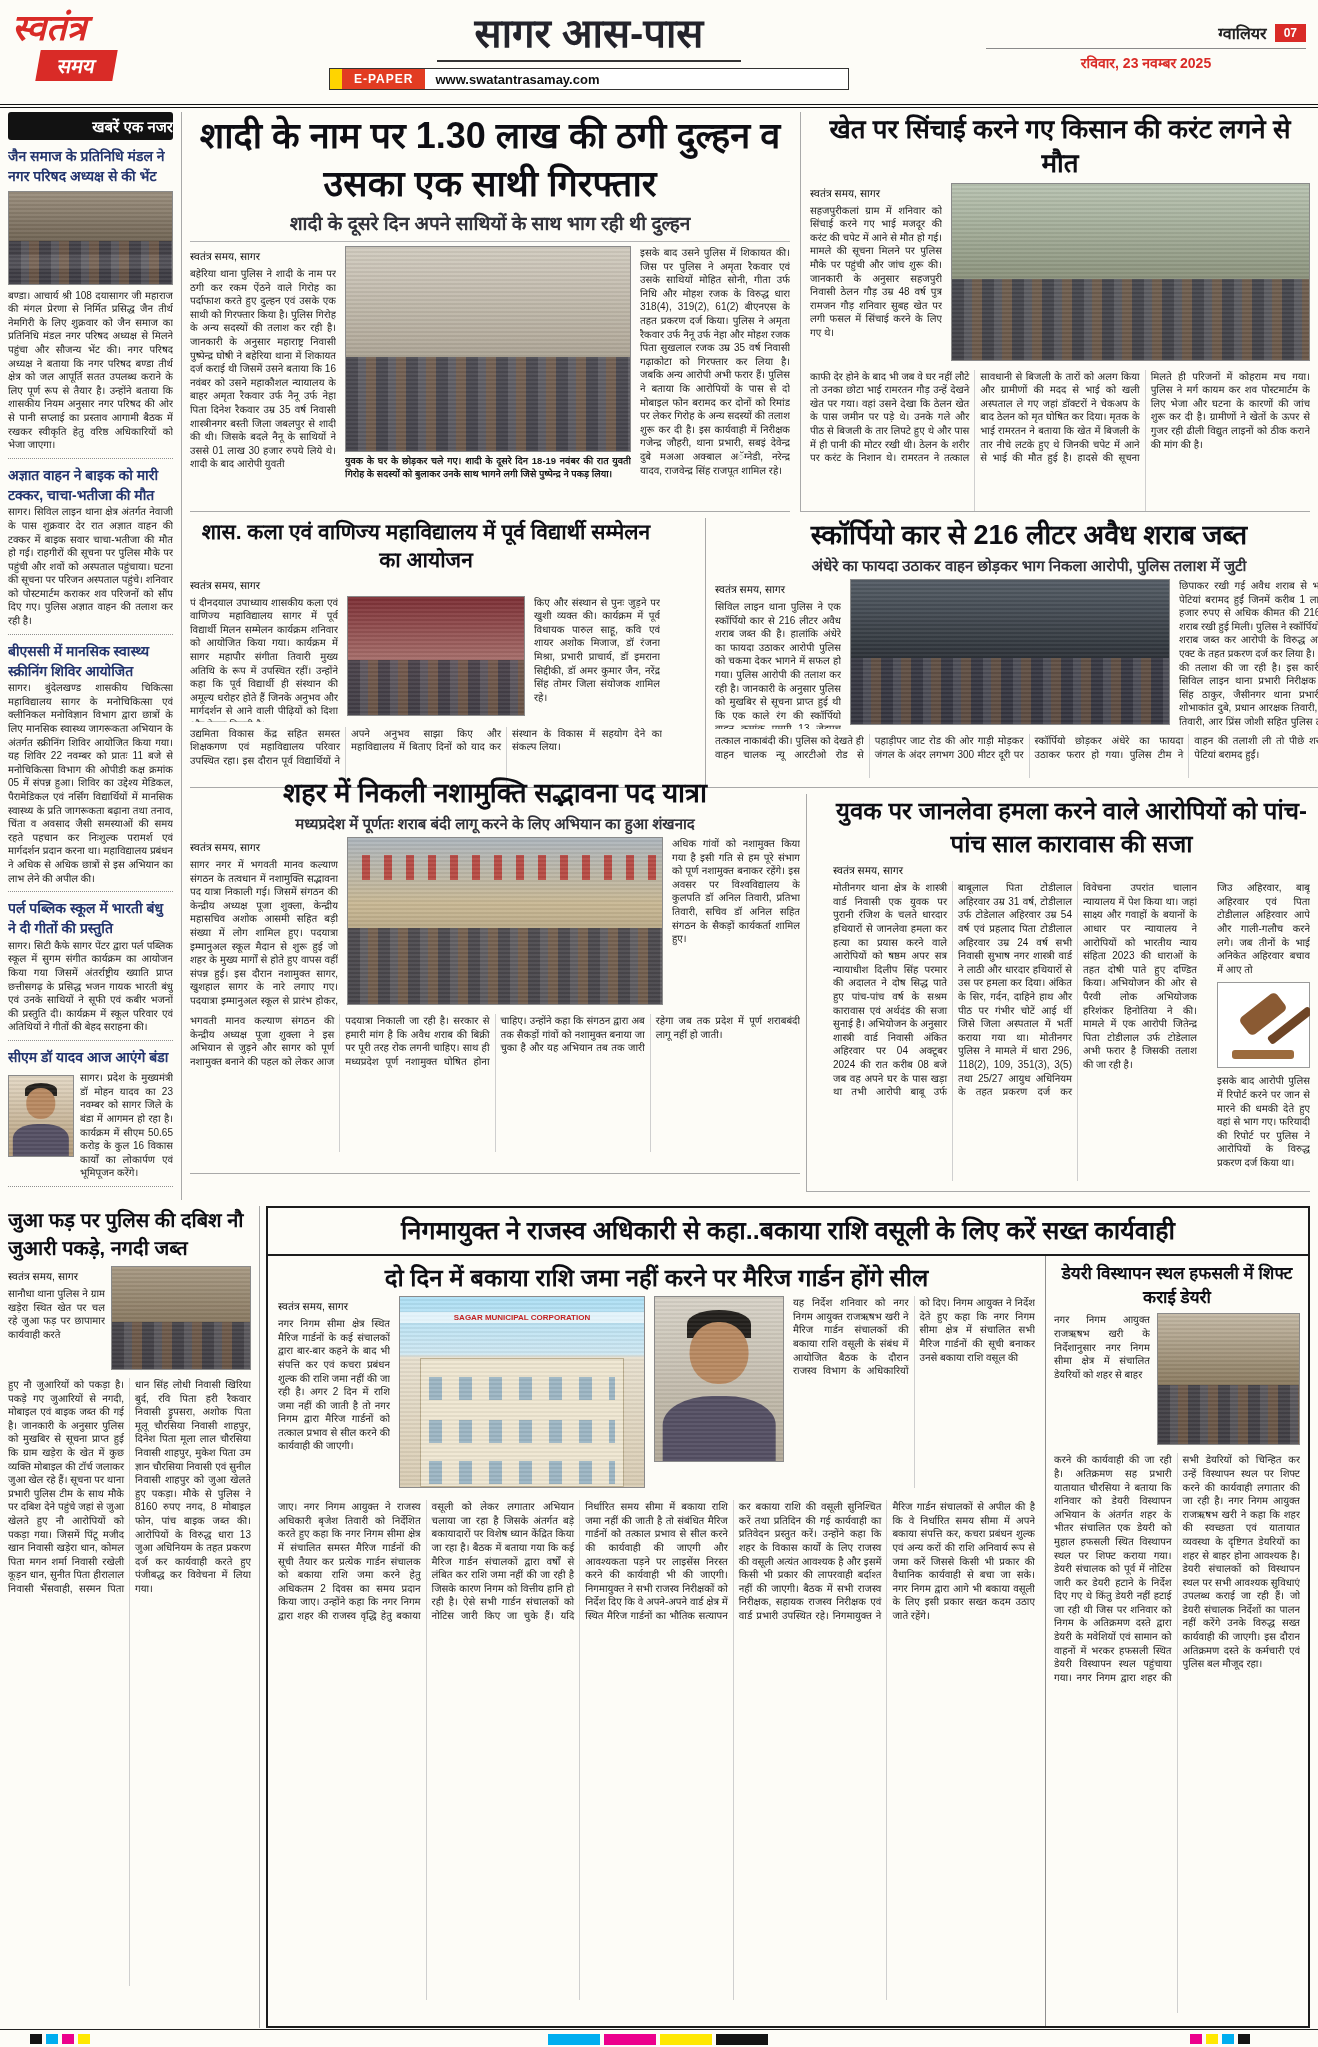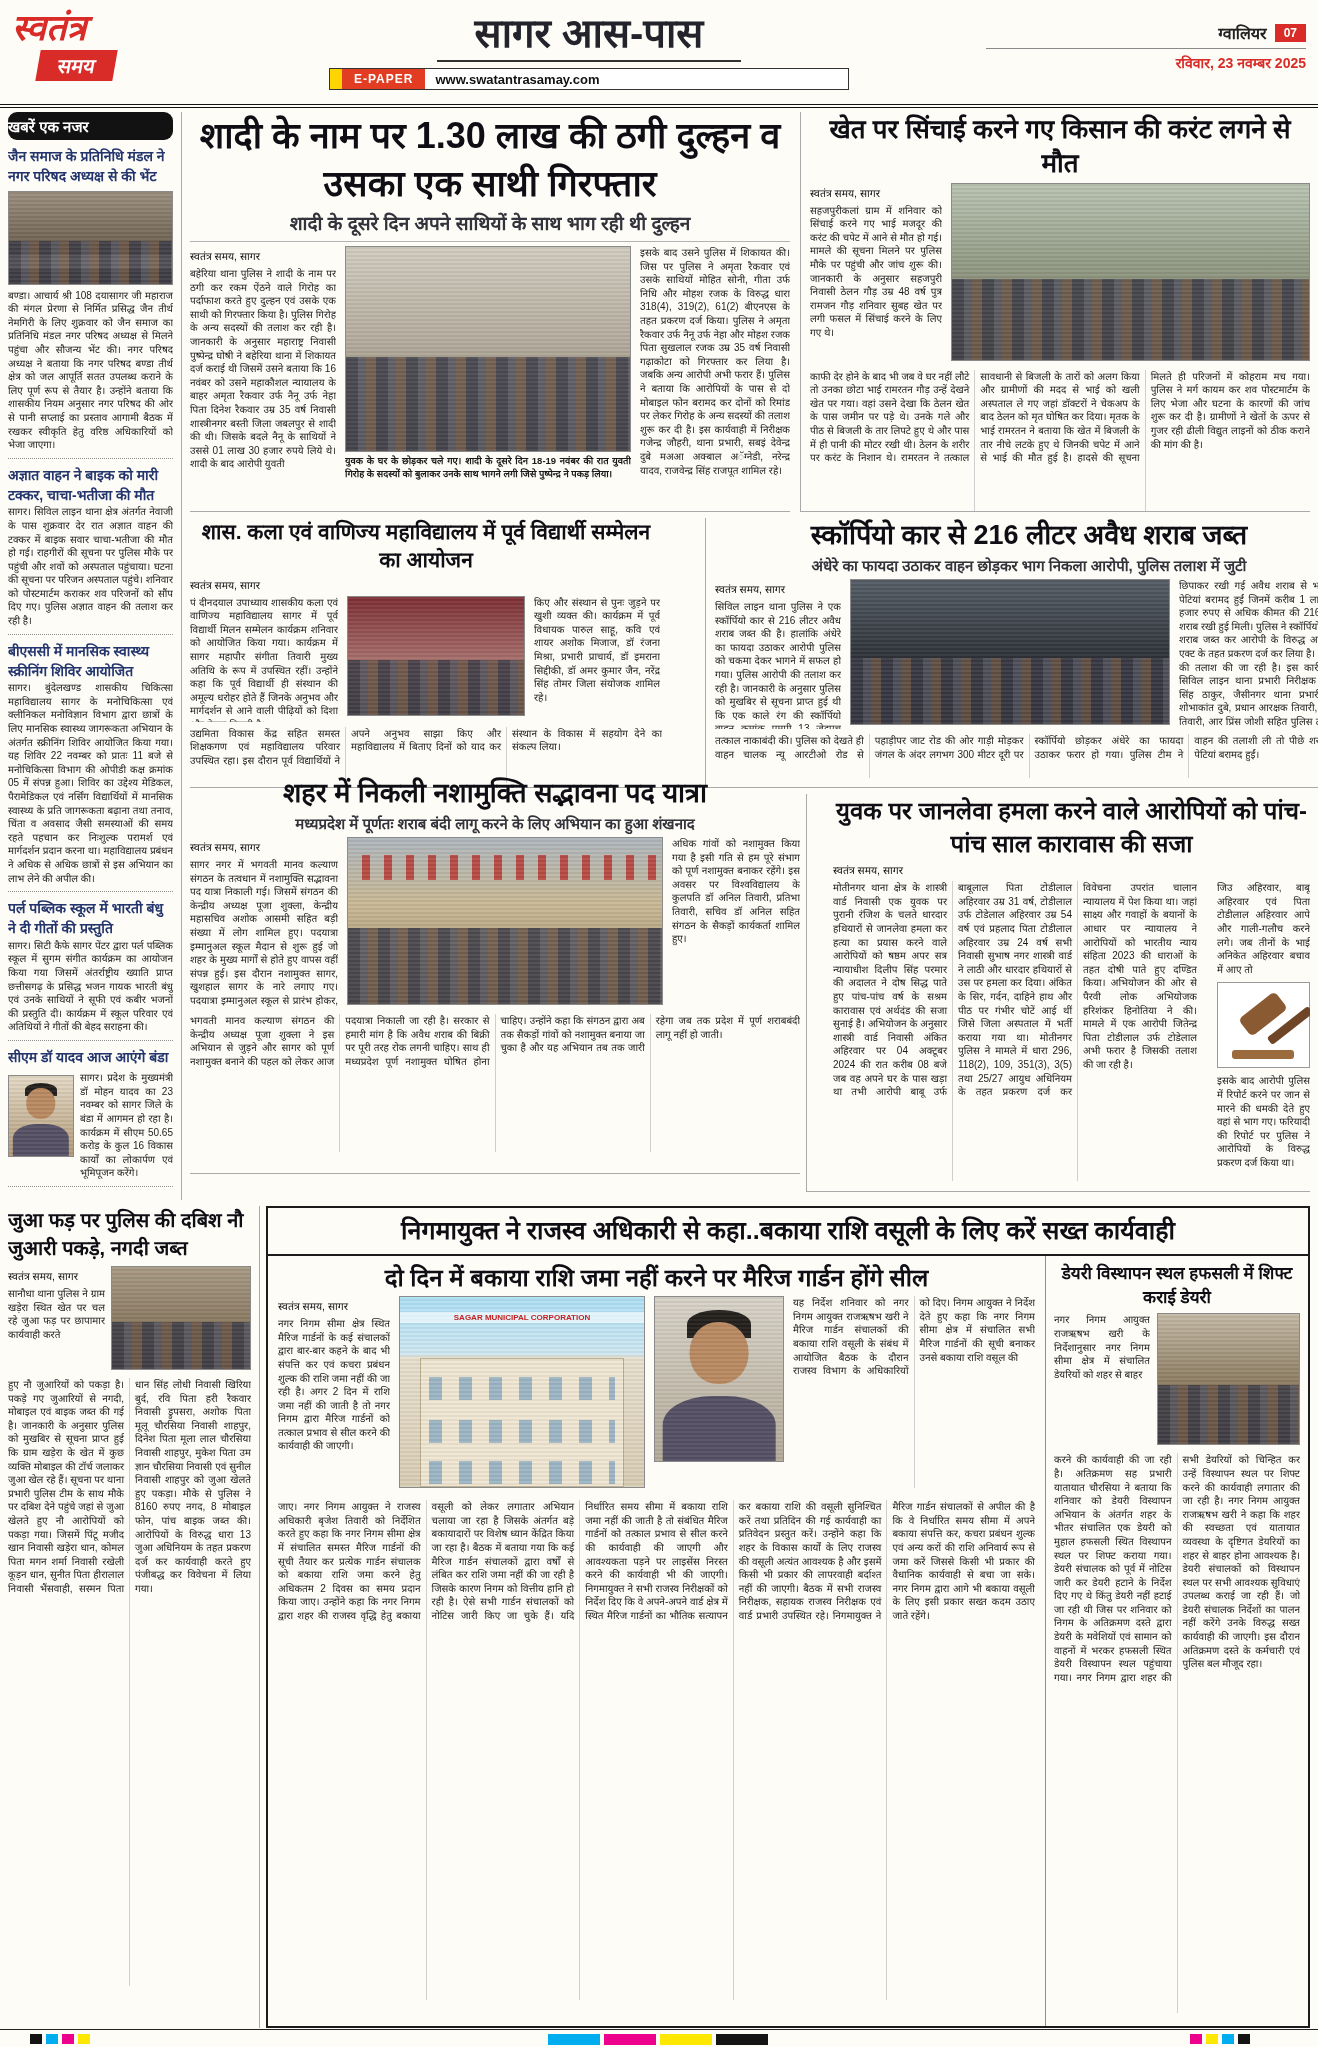--- a/index.html
+++ b/index.html
@@ -12,21 +12,21 @@
   .masthead{left:0;top:0;width:1318px;height:108px;display:flex;align-items:flex-start;padding:8px 12px 0 12px;border-bottom:4px double #111}
   .logo{width:180px}
   .logo-top{display:block;font-size:36px;font-weight:bold;font-style:italic;color:#d92b27;line-height:1.1}
   .logo-bottom{display:inline-block;background:#d92b27;color:#fff;font-size:20px;font-weight:bold;padding:2px 20px;transform:skewX(-10deg);margin:2px 0 0 26px}
   .mast-center{flex:1;text-align:center}
   .section-title{display:inline-block;font-size:40px;font-weight:bold;color:#23232b;line-height:1.25;border-bottom:2px solid #333;padding:0 38px 2px 38px}
   .epaper-bar{width:520px;margin:6px auto 0 auto;display:flex;border:1px solid #333;height:22px;overflow:hidden}
   .ep-accent{width:12px;background:#ffd400}
   .epaper-badge{background:#e23c22;color:#fff;font-weight:bold;font-size:12px;padding:3px 12px;letter-spacing:1px}
   .website{flex:1;background:#fff;color:#111;font-weight:bold;font-size:13px;padding:3px 10px;text-align:left}
-  .mast-right{width:320px;text-align:right;padding-top:14px}
+  .mast-right{width:320px;text-align:center;padding-top:14px}
   .edition-row{display:flex;justify-content:flex-end;align-items:center;gap:8px;border-bottom:1px solid #8a8a8a;padding-bottom:4px}
   .edition{font-size:16px;font-weight:bold;color:#222}
   .page-num{background:#d92b27;color:#fff;font-size:12px;font-weight:bold;padding:2px 9px}
   .mast-date{font-size:14px;font-weight:bold;color:#d92b27;padding-top:4px}
 
   
   .headline{font-weight:bold;color:#0e0e14}
   .center{text-align:center}
   .byline{font-weight:normal;font-size:10.5px;color:#111;margin:3px 0 4px 0}
   .body-text{font-size:10px;line-height:1.36;text-align:justify;color:#1c1c1c;overflow:hidden}
@@ -70,21 +70,21 @@
   .facade{position:absolute;left:8%;right:8%;top:32%;bottom:0;background:#efe7d2;border:1px solid #b9ac8d}
   .win-band{position:absolute;left:4%;right:4%;height:18%;background:repeating-linear-gradient(90deg,#9db6c4 0 13px,#efe7d2 13px 30px)}
   .wb1{top:14%}.wb2{top:48%}.wb3{top:80%}
   .bsign{position:absolute;left:0;right:0;top:8%;text-align:center;font-size:8px;font-weight:bold;color:#c22222;background:rgba(255,255,255,.6);padding:1px 0;z-index:2}
   .p-hair{position:absolute;top:8%;left:50%;transform:translateX(-50%);width:50%;height:17%;background:#23201c;border-radius:50% 50% 0 0}
   .p-head{position:absolute;top:15%;left:50%;transform:translateX(-50%);width:46%;height:38%;background:#b98a62;border-radius:48%}
   .p-body{position:absolute;bottom:0;left:50%;transform:translateX(-50%);width:88%;height:40%;background:#555064;border-radius:44% 44% 0 0}
 
   
   .brief{left:8px;top:112px;width:174px;height:1088px;border-right:1px solid #a9a9a9;padding-right:8px;overflow:hidden}
-  .brief-head{background:#121212;color:#fff;font-weight:bold;font-size:15px;text-align:left;padding:4px 0;border-radius:9px}
+  .brief-head{background:#121212;color:#fff;font-weight:bold;font-size:15px;text-align:right;padding:4px 0;border-radius:3px}
   .brief-story{padding:6px 0;border-bottom:1px dotted #8f8f8f}
   .brief-story .photo{width:100%;height:94px;margin:4px 0}
   .cm-row{display:flex;gap:6px;margin-top:4px}
   .cm-row .photo{width:66px;height:82px}
 
   
   .st-wedding{left:190px;top:112px;width:600px;height:400px}
   .wedding-grid{display:grid;grid-template-columns:146px 1fr 150px;gap:9px;height:258px;overflow:hidden}
   .wedding-fig .photo{height:206px}
 

